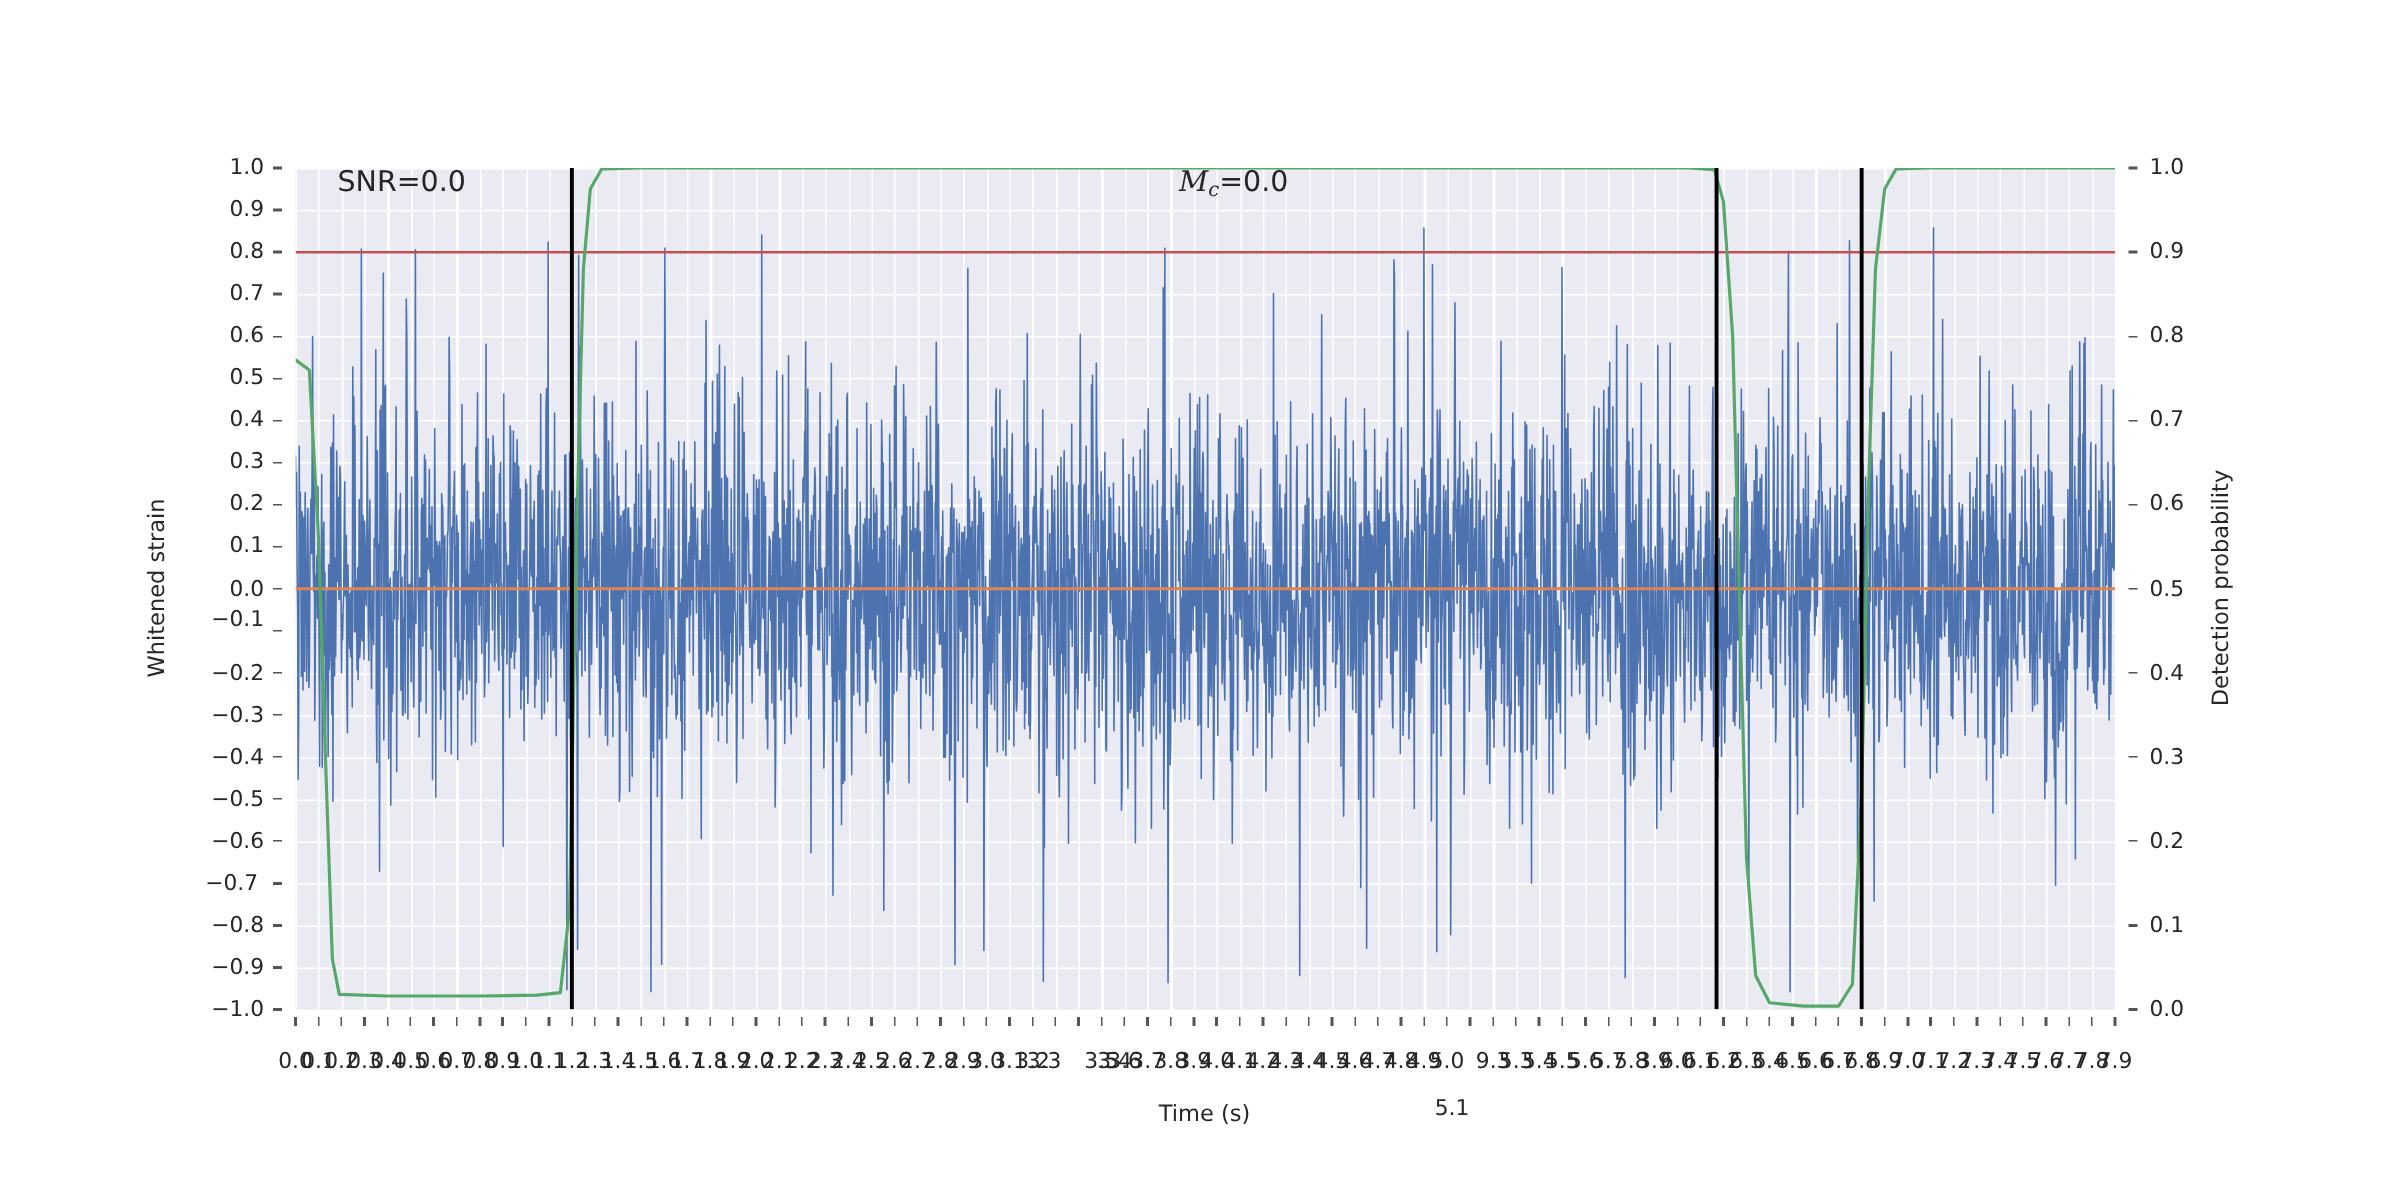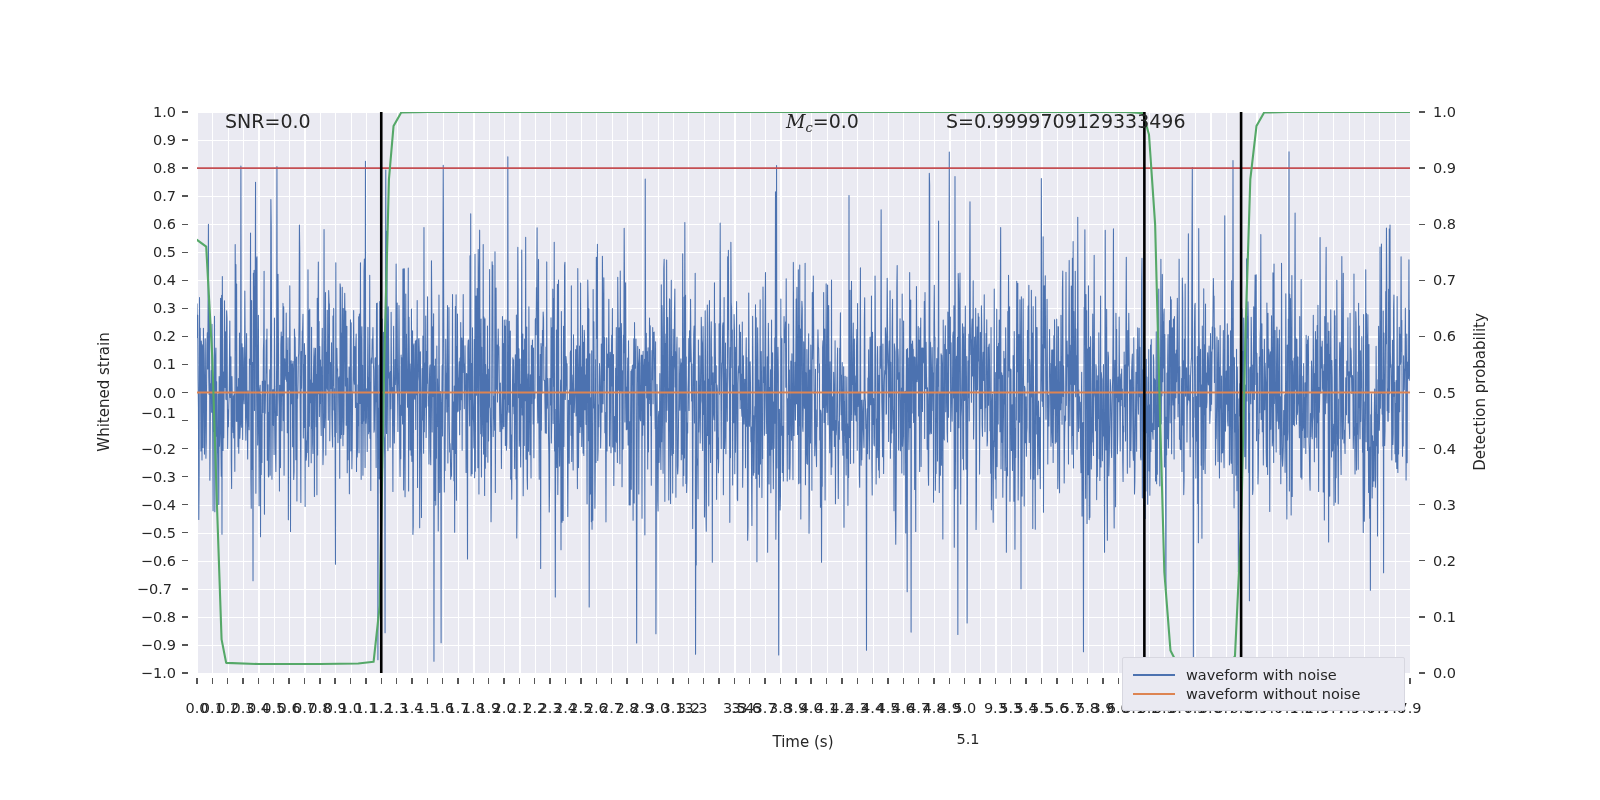--- a/index.html
+++ b/index.html
@@ -313,21 +313,20 @@
           <line x1="184.25" y1="0" x2="184.25" y2="561" stroke="#000000" stroke-width="2.6"></line>
           <line x1="947.37" y1="0" x2="947.37" y2="561" stroke="#000000" stroke-width="2.6"></line>
           <line x1="1044.10" y1="0" x2="1044.10" y2="561" stroke="#000000" stroke-width="2.6"></line>
         </svg>
       </div>
 
     <div class="annot" id="annot-snr">SNR=0.0</div>
 
     <div class="annot" id="annot-mc"><span class="mi">M</span><span class="sub">c</span><span>=0.0</span></div>
 
-    <div class="annot" id="annot-s">S=0.9999709129333496</div>
   </div>
 
   <div id="xtick-row">
       <div class="tickmark" style="left: -0.7px; top: 0px; width: 1.4px; height: 6px;"></div>
       <div class="xtick-label" style="left: 0px;">0.0</div>
       <div class="tickmark" style="left: 14.65px; top: 0px; width: 1.4px; height: 6px;"></div>
       <div class="xtick-label" style="left: 15.35px;">0.1</div>
       <div class="tickmark" style="left: 30.01px; top: 0px; width: 1.4px; height: 6px;"></div>
       <div class="xtick-label" style="left: 30.71px;">0.2</div>
       <div class="tickmark" style="left: 45.36px; top: 0px; width: 1.4px; height: 6px;"></div>
@@ -483,24 +482,14 @@
       <div class="tickmark" style="left: 1196.95px; top: 0px; width: 1.4px; height: 6px;"></div>
       <div class="xtick-label" style="left: 1197.65px;">7.8</div>
       <div class="tickmark" style="left: 1212.3px; top: 0px; width: 1.4px; height: 6px;"></div>
       <div class="xtick-label" style="left: 1213px;">7.9</div>
     </div>
 
   <div id="ylabel-left">Whitened strain</div>
   <div id="ylabel-right">Detection probability</div>
   <div id="xlabel">Time (s)</div>
 
-  <div id="legend">
-    <div class="legend-row">
-      <span class="legend-swatch" style="background: rgb(76, 114, 176);"></span>
-      <span class="legend-text">waveform with noise</span>
-    </div>
-    <div class="legend-row">
-      <span class="legend-swatch" style="background: rgb(221, 132, 82);"></span>
-      <span class="legend-text">waveform without noise</span>
-    </div>
-  </div>
 
 </div>
 
 </body></html>

